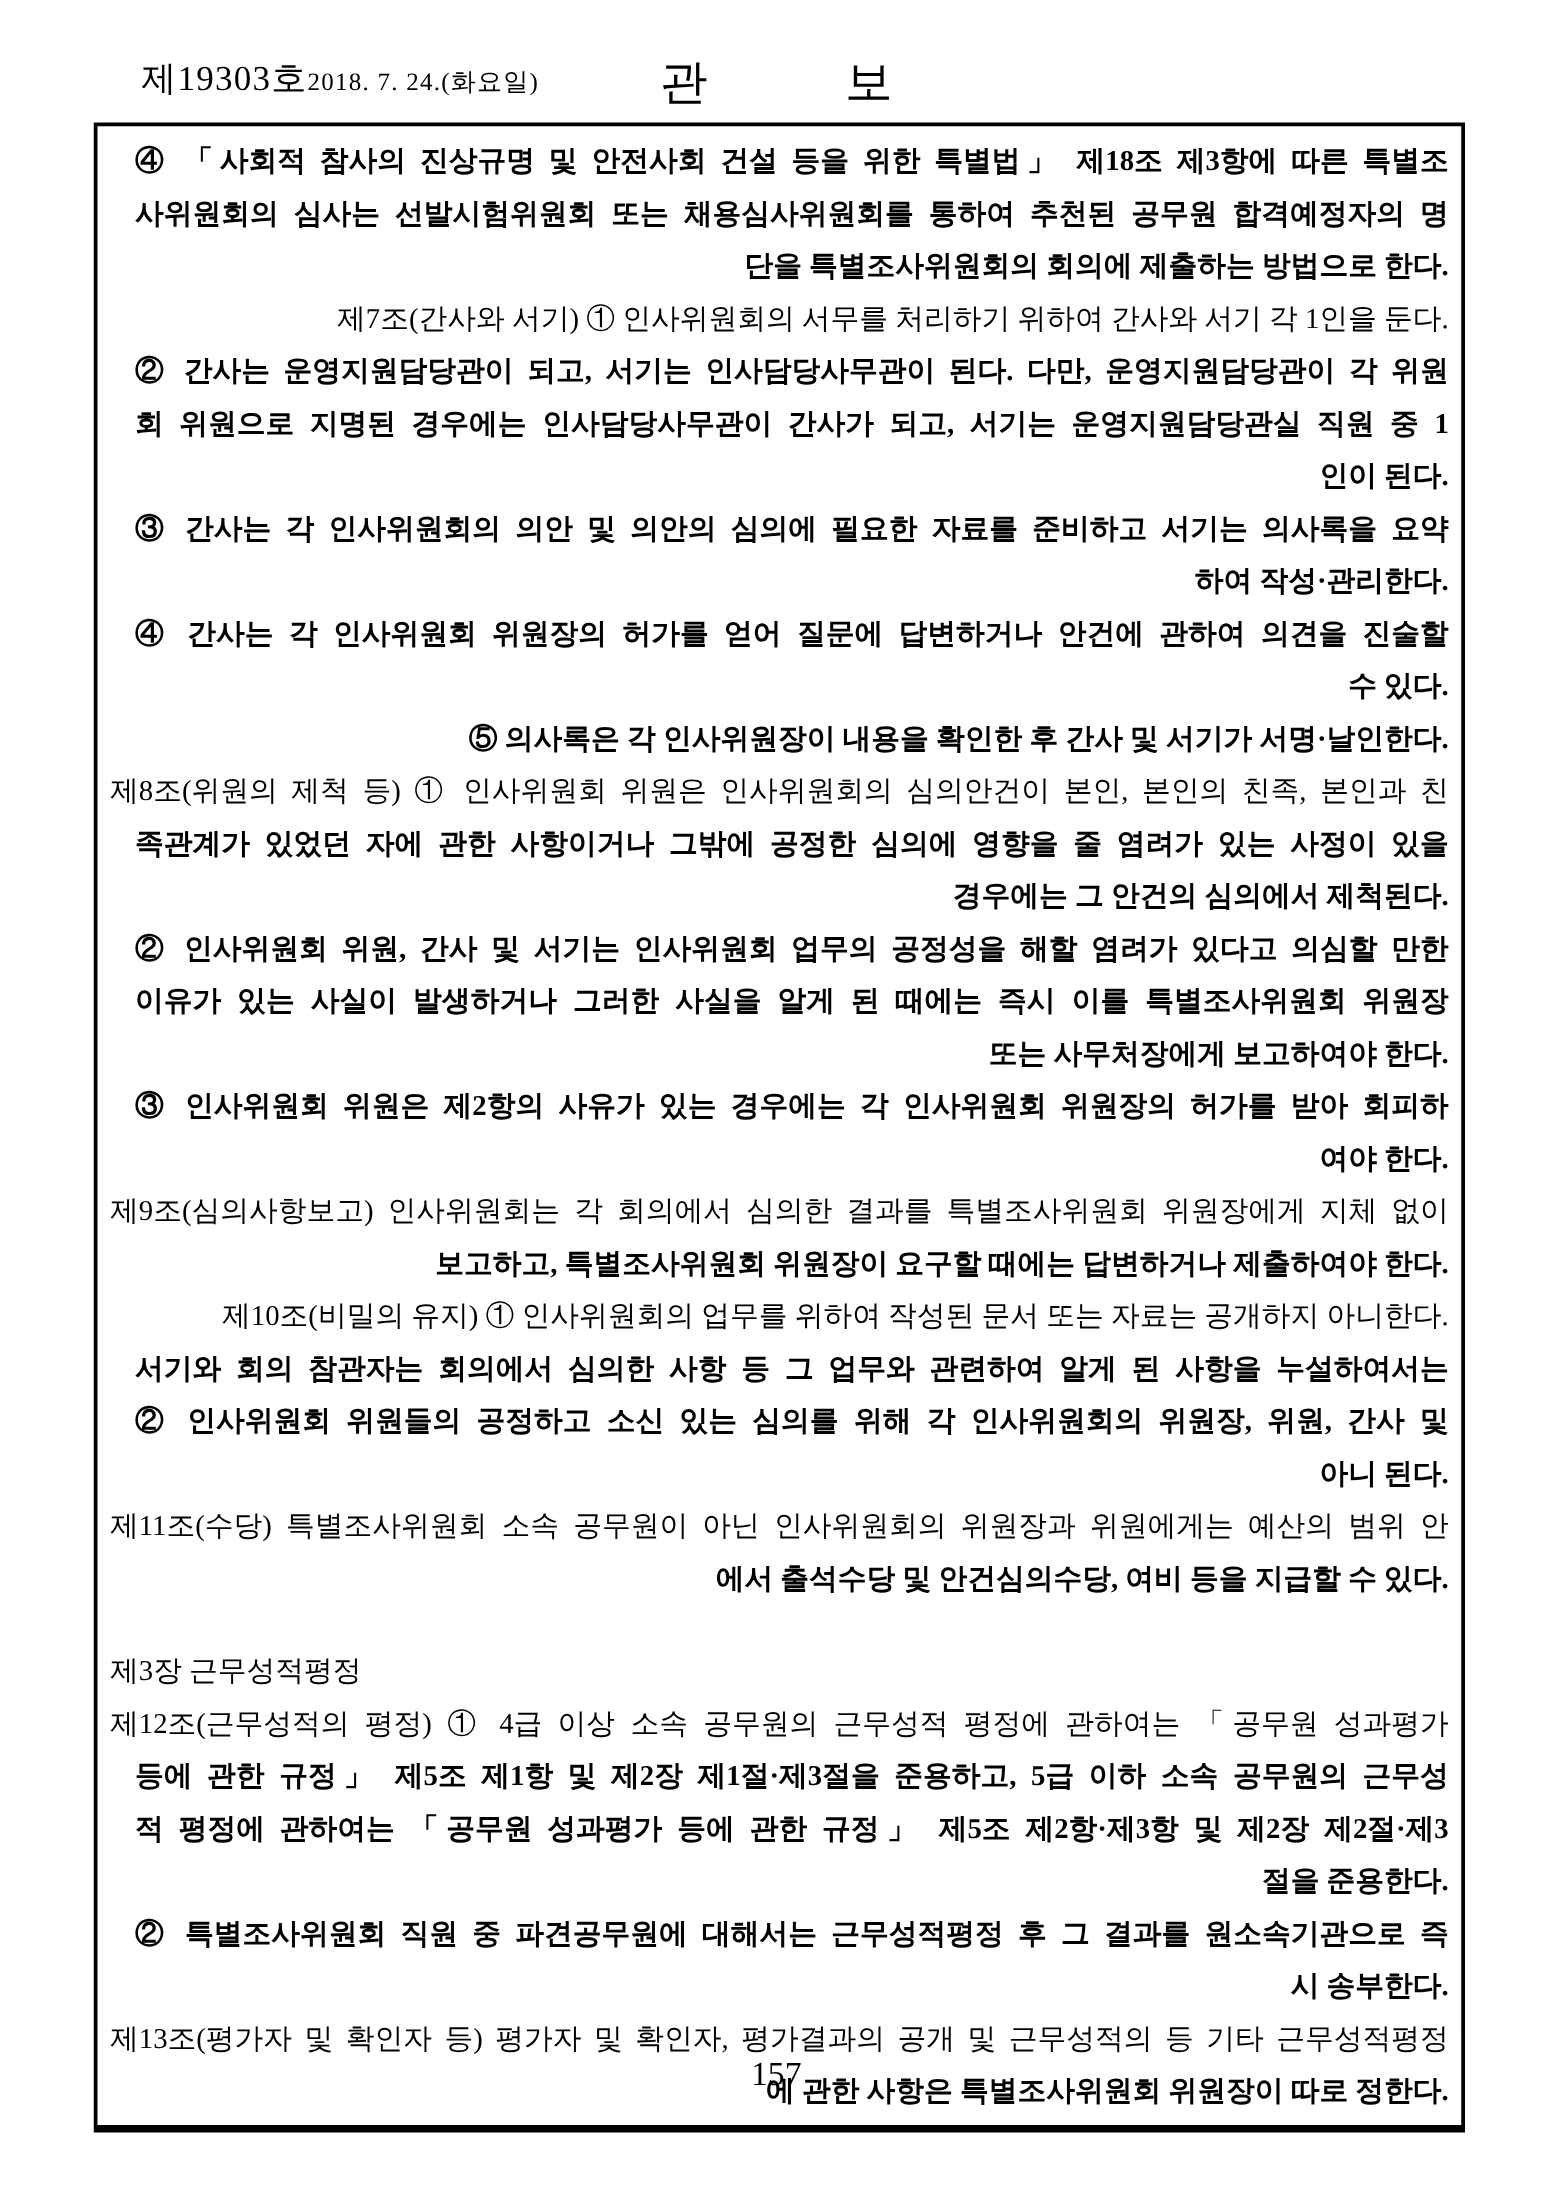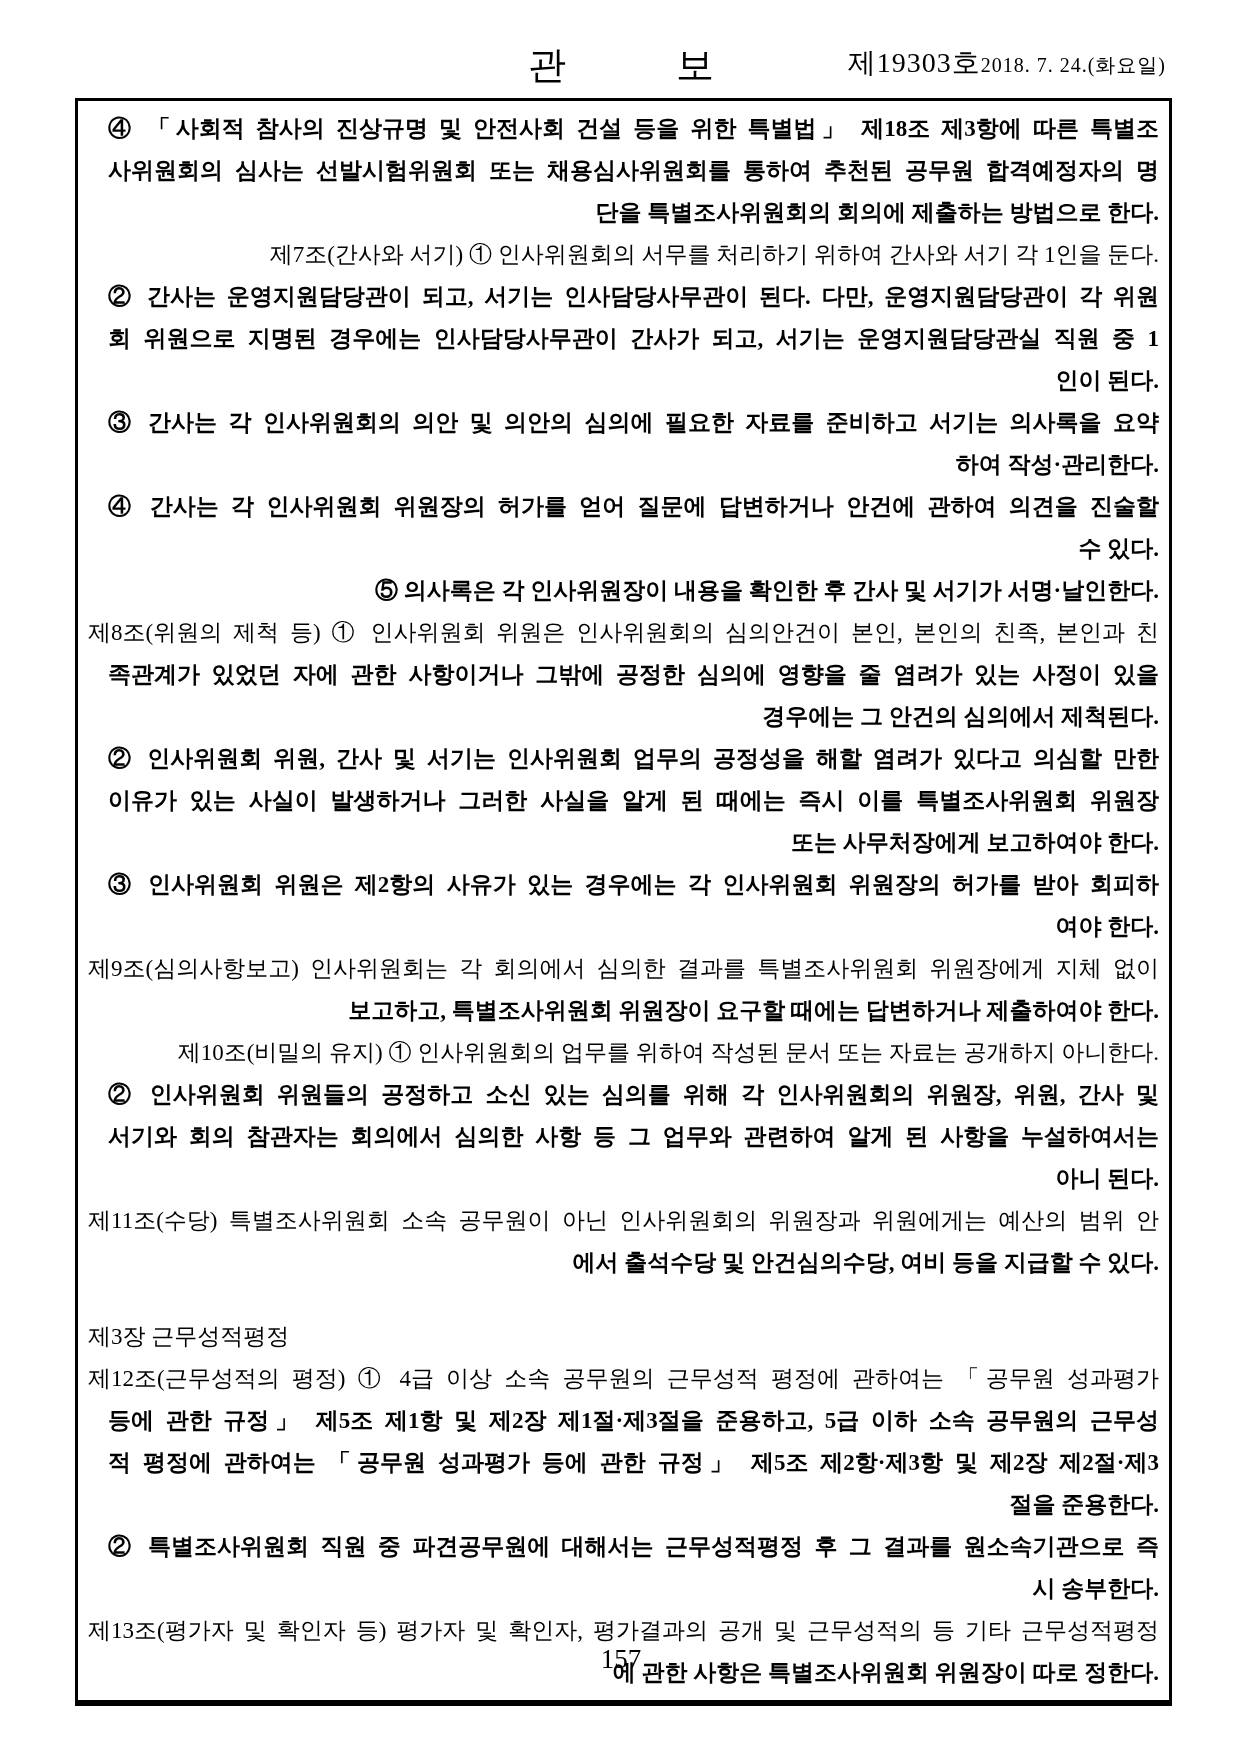--- a/index.html
+++ b/index.html
@@ -14,21 +14,21 @@
     overflow: hidden;
   }
   
   .gazette-header {
     position: absolute;
     left: 75px;
     top: 44px;
     width: 1097px;
     height: 50px;
     display: flex;
-    justify-content: flex-end;
+    justify-content: flex-start;
     align-items: baseline;
     padding: 0 6px 0 38px;
   }
   .issue-no {
     font-size: 28px;
     letter-spacing: 1px;
     white-space: nowrap;
   }
   .masthead {
     position: absolute;
@@ -114,22 +114,22 @@
       <div class="line indent justify">족관계가 있었던 자에 관한 사항이거나 그밖에 공정한 심의에 영향을 줄 염려가 있는 사정이 있을</div>
       <div class="line indent">경우에는 그 안건의 심의에서 제척된다.</div>
       <div class="line indent justify">② 인사위원회 위원, 간사 및 서기는 인사위원회 업무의 공정성을 해할 염려가 있다고 의심할 만한</div>
       <div class="line indent justify">이유가 있는 사실이 발생하거나 그러한 사실을 알게 된 때에는 즉시 이를 특별조사위원회 위원장</div>
       <div class="line indent">또는 사무처장에게 보고하여야 한다.</div>
       <div class="line indent justify">③ 인사위원회 위원은 제2항의 사유가 있는 경우에는 각 인사위원회 위원장의 허가를 받아 회피하</div>
       <div class="line indent">여야 한다.</div>
       <div class="line article justify">제9조(심의사항보고) 인사위원회는 각 회의에서 심의한 결과를 특별조사위원회 위원장에게 지체 없이</div>
       <div class="line indent">보고하고, 특별조사위원회 위원장이 요구할 때에는 답변하거나 제출하여야 한다.</div>
       <div class="line article">제10조(비밀의 유지) ① 인사위원회의 업무를 위하여 작성된 문서 또는 자료는 공개하지 아니한다.</div>
+      <div class="line indent justify">서기와 회의 참관자는 회의에서 심의한 사항 등 그 업무와 관련하여 알게 된 사항을 누설하여서는</div>
       <div class="line indent justify">② 인사위원회 위원들의 공정하고 소신 있는 심의를 위해 각 인사위원회의 위원장, 위원, 간사 및</div>
-      <div class="line indent justify">서기와 회의 참관자는 회의에서 심의한 사항 등 그 업무와 관련하여 알게 된 사항을 누설하여서는</div>
       <div class="line indent">아니 된다.</div>
       <div class="line article justify">제11조(수당) 특별조사위원회 소속 공무원이 아닌 인사위원회의 위원장과 위원에게는 예산의 범위 안</div>
       <div class="line indent">에서 출석수당 및 안건심의수당, 여비 등을 지급할 수 있다.</div>
       <div class="line center">제3장 근무성적평정</div>
       <div class="line article justify">제12조(근무성적의 평정) ① 4급 이상 소속 공무원의 근무성적 평정에 관하여는 「공무원 성과평가</div>
       <div class="line indent justify">등에 관한 규정」 제5조 제1항 및 제2장 제1절·제3절을 준용하고, 5급 이하 소속 공무원의 근무성</div>
       <div class="line indent justify">적 평정에 관하여는 「공무원 성과평가 등에 관한 규정」 제5조 제2항·제3항 및 제2장 제2절·제3</div>
       <div class="line indent">절을 준용한다.</div>
       <div class="line indent justify">② 특별조사위원회 직원 중 파견공무원에 대해서는 근무성적평정 후 그 결과를 원소속기관으로 즉</div>
       <div class="line indent">시 송부한다.</div>

